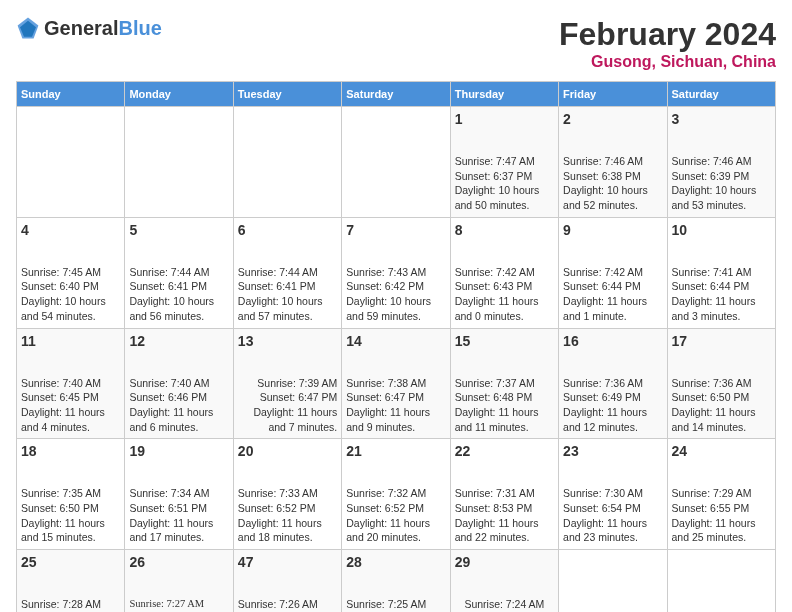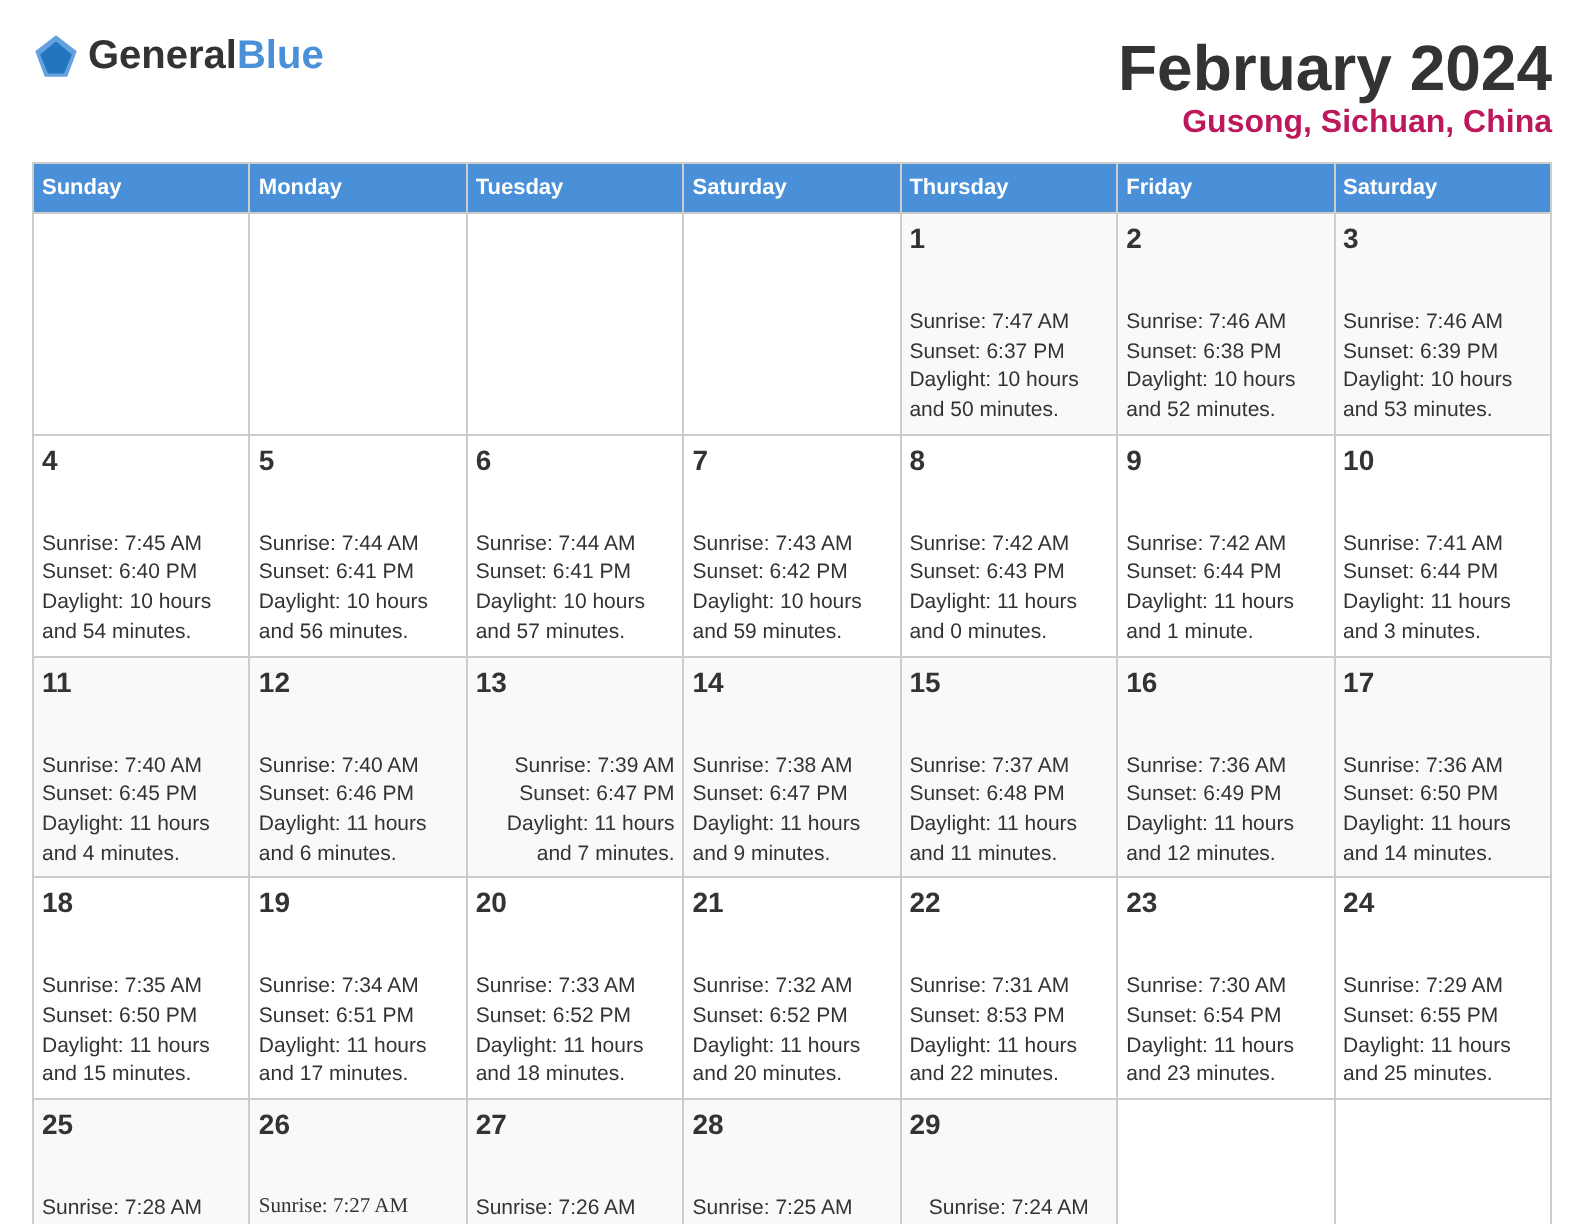--- a/index.html
+++ b/index.html
@@ -285,21 +285,21 @@
 Sunset: 6:55 PM
 Daylight: 11 hours and 26 minutes.</div>
         </td>
         <td>
           <span class="day-number">26</span>
           <div class="day-info" style="white-space: pre-line; font-family: Liberation Serif, serif;">Sunrise: 7:27 AM
 Sunset: 6:56 PM
 Daylight: 11 hours and 28 minutes.</div>
         </td>
         <td>
-          <span class="day-number">27</span>
+          <span class="day-number">47</span>
           <div class="day-info" style="white-space: pre-line;">Sunrise: 7:26 AM
 Sunset: 6:57 PM
 Daylight: 11 hours and 30 minutes.</div>
         </td>
         <td>
           <span class="day-number">28</span>
           <div class="day-info" style="white-space: pre-line;">Sunrise: 7:25 AM
 Sunset: 6:57 PM
 Daylight: 11 hours and 31 minutes.</div>
         </td>

